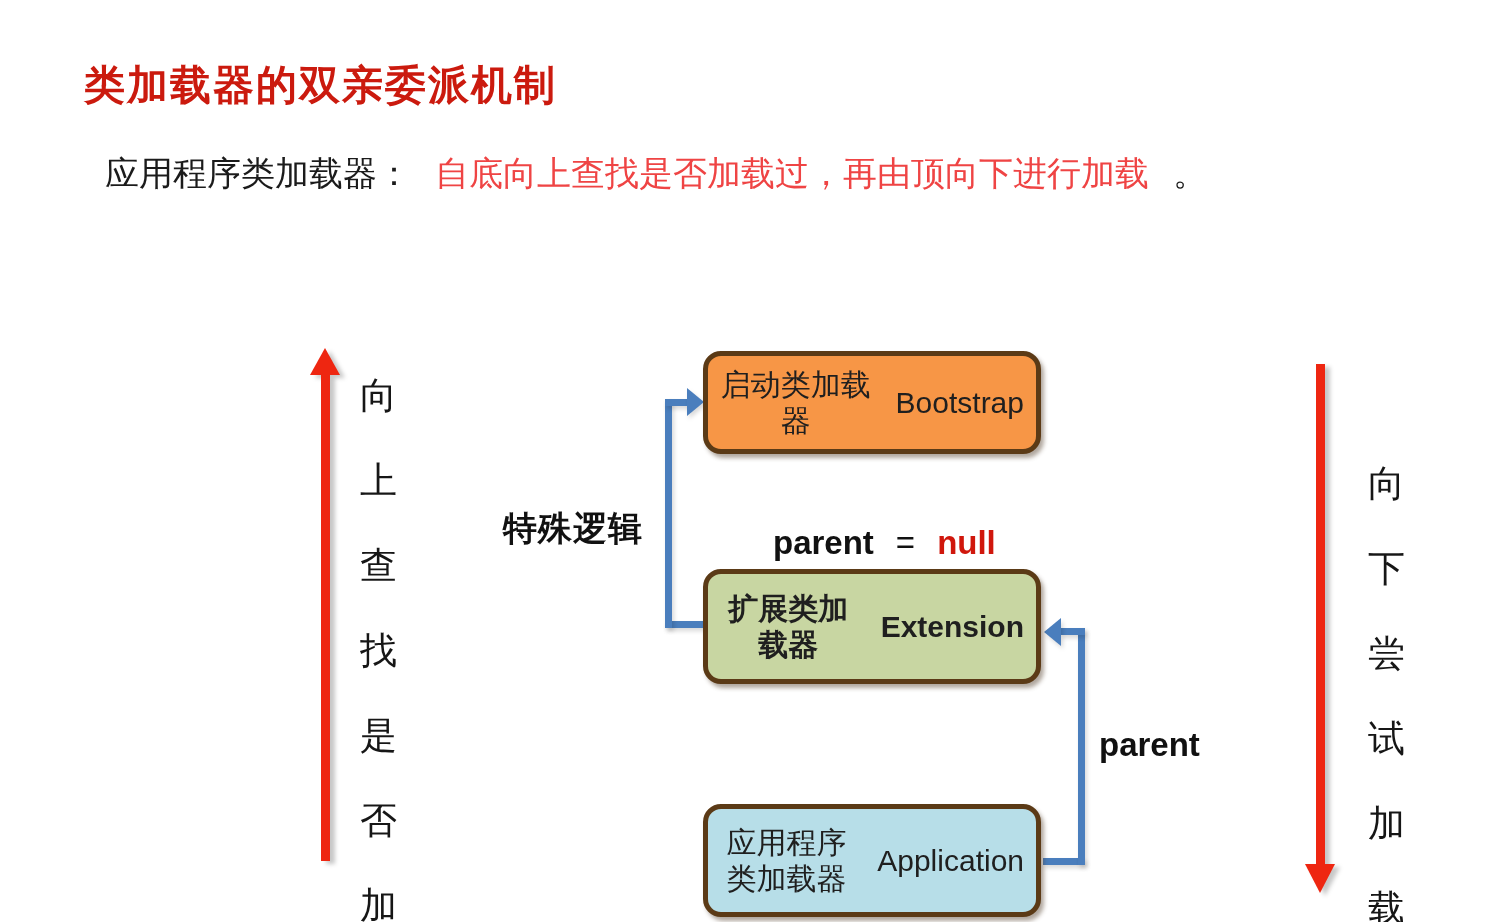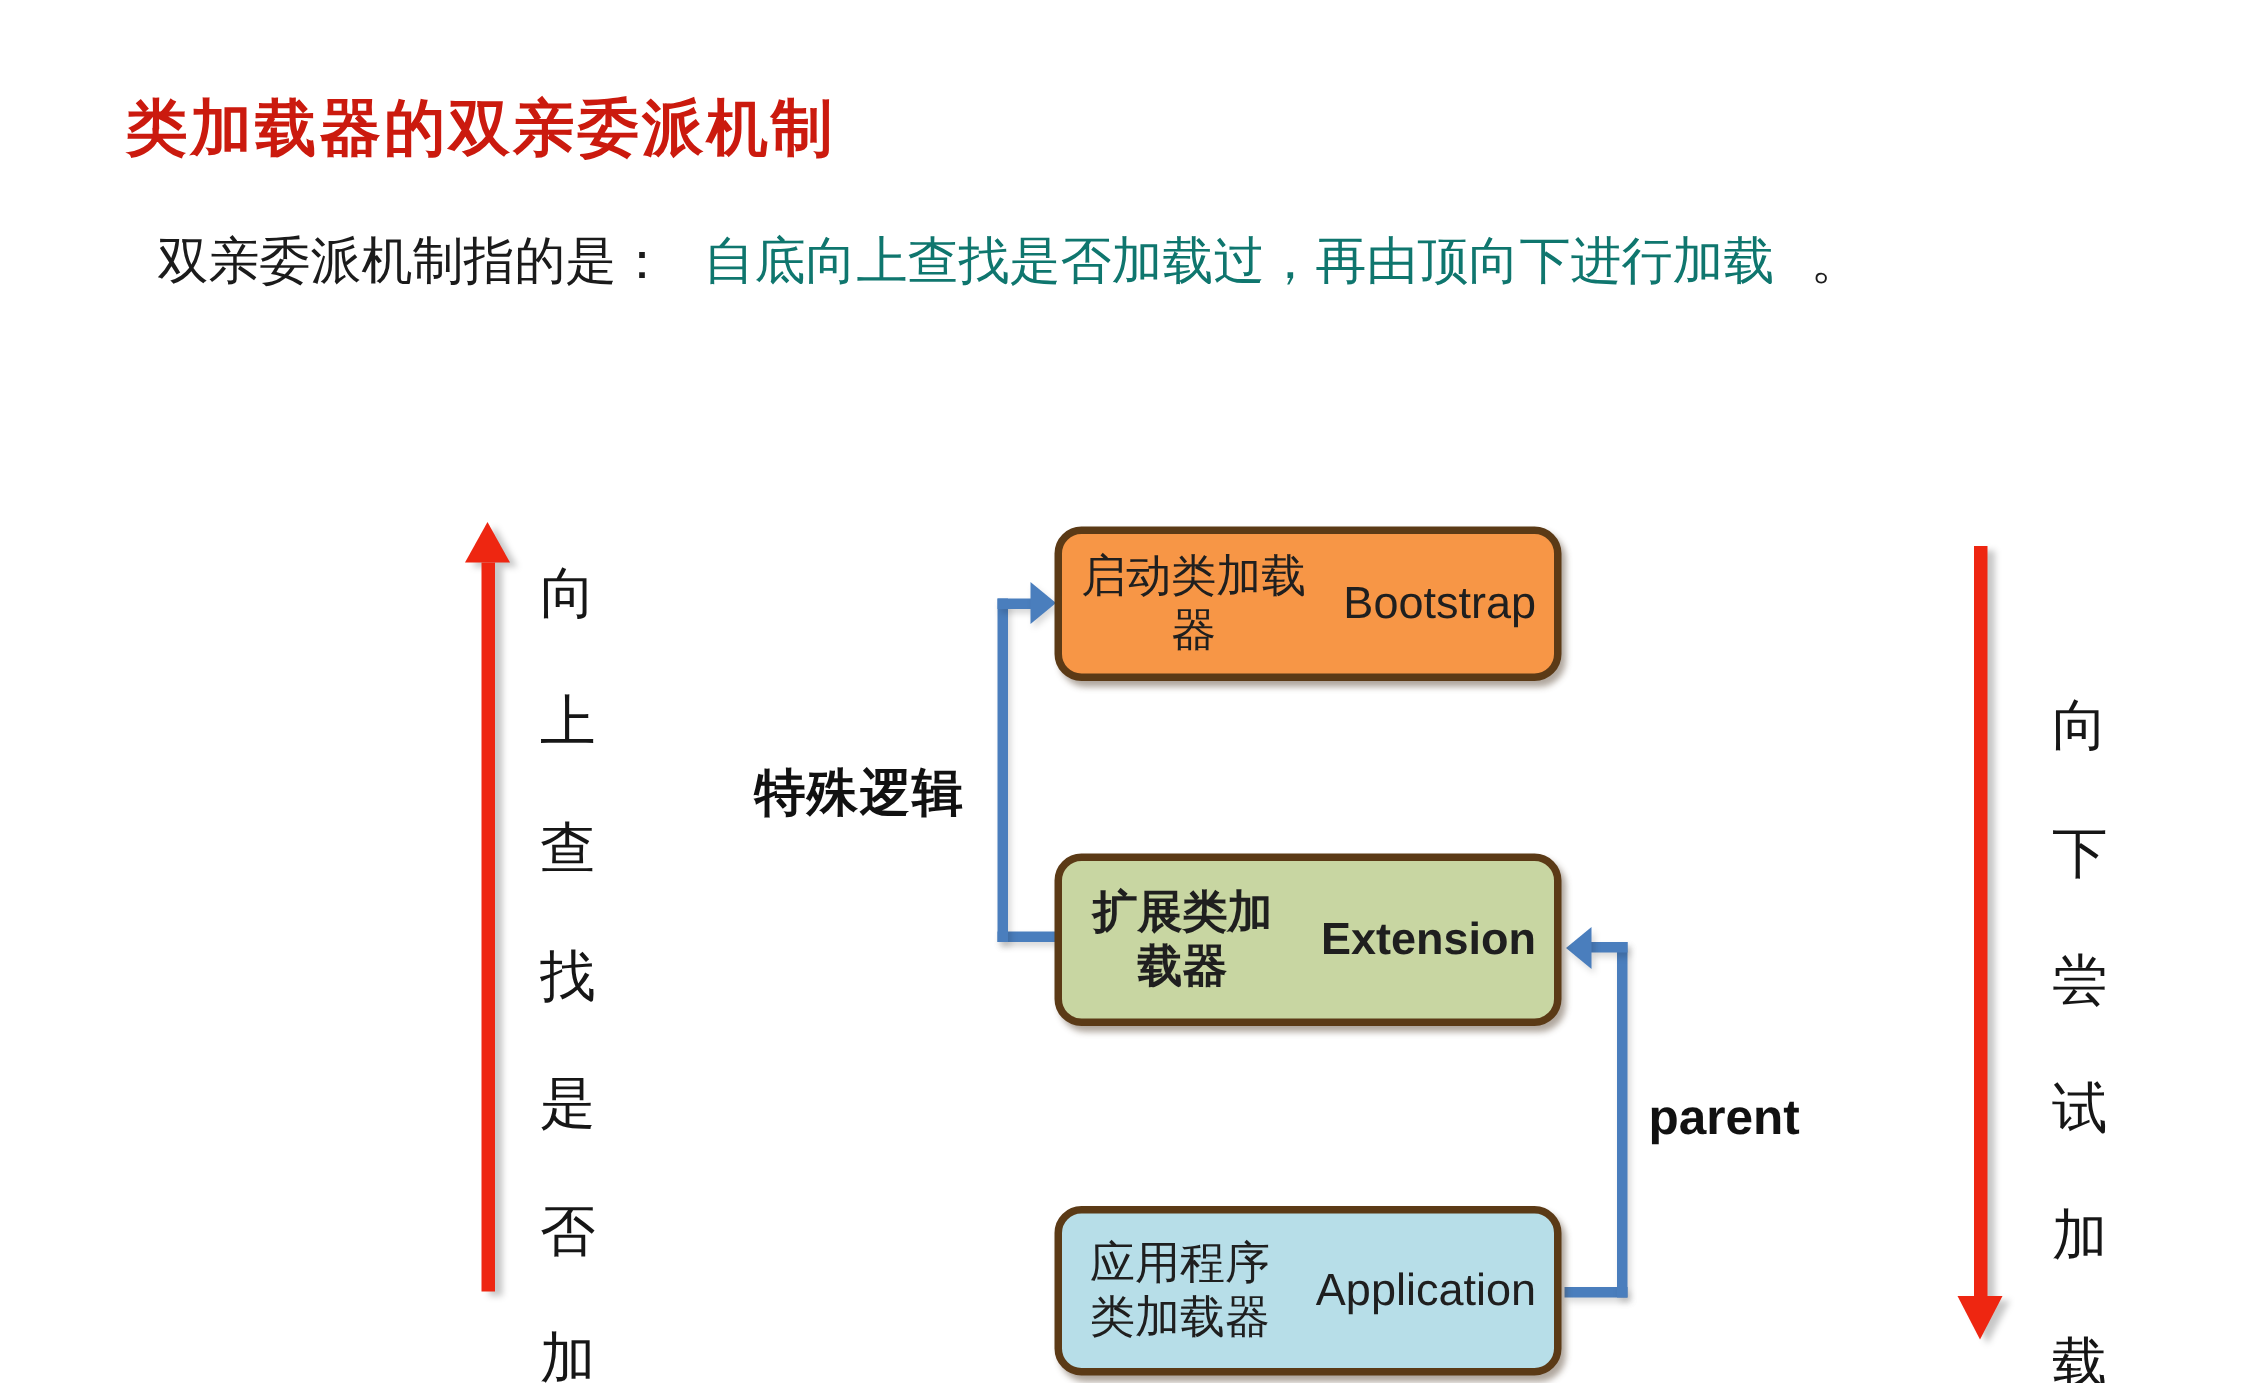--- a/index.html
+++ b/index.html
@@ -23,21 +23,21 @@
     letter-spacing: 2px;
     color: #cb1a0e;
   }
   .subtitle {
     position: absolute;
     left: 45px; top: 103px;
     font-size: 34px;
     color: #1b1b1b;
     white-space: nowrap;
   }
-  .subtitle .hl { color: #0f766e; }
+  .subtitle .hl { color: #ef4444; }
 
   
   .red-arrow {
     position: absolute;
     width: 30px;
     filter: drop-shadow(5px 3px 2px rgba(0,0,0,0.22));
   }
   .red-arrow .head-up {
     width: 0; height: 0; margin: 0 auto;
     border-left: 15px solid transparent;
@@ -134,21 +134,21 @@
   .lbl-parent-null .eq   { font-weight: normal; margin: 0 10px; }
   .lbl-parent-null .null { color: #d0170c; }
   .lbl-parent      { left: 1051px; top: 678px; font-size: 33px; }
 </style>
 </head>
 <body>
 
 <div class="stage">
 
   <div class="page-title">类加载器的双亲委派机制</div>
-  <div class="subtitle"><span>双亲委派机制指的是：</span><span class="hl">自底向上查找是否加载过，再由顶向下进行加载</span><span>。</span></div>
+  <div class="subtitle"><span>应用程序类加载器：</span><span class="hl">自底向上查找是否加载过，再由顶向下进行加载</span><span>。</span></div>
 
   <div class="red-arrow arrow-left">
     <div class="head-up"></div>
     <div class="shaft"></div>
   </div>
 
   <div class="vtext vtext-left">
     <span>向</span>
     <span>上</span>
     <span>查</span>
@@ -196,16 +196,17 @@
     <div>扩展类加载器</div>
     <div>Extension</div>
   </div>
   <div class="node node-application">
     <div>应用程序类加载器</div>
     <div>Application</div>
   </div>
 
   <div class="lbl lbl-special">特殊逻辑</div>
 
+  <div class="lbl lbl-parent-null"><span>parent</span><span class="eq">=</span><span class="null">null</span></div>
 
   <div class="lbl lbl-parent">parent</div>
 
 </div>
 
 </body></html>

